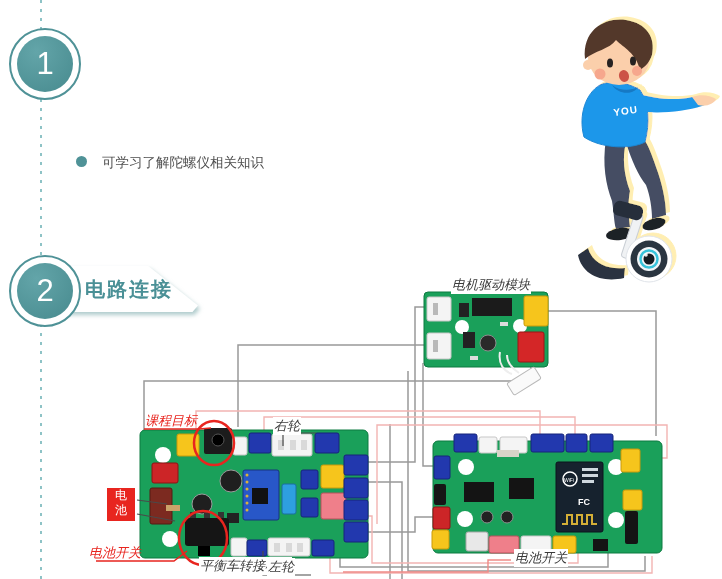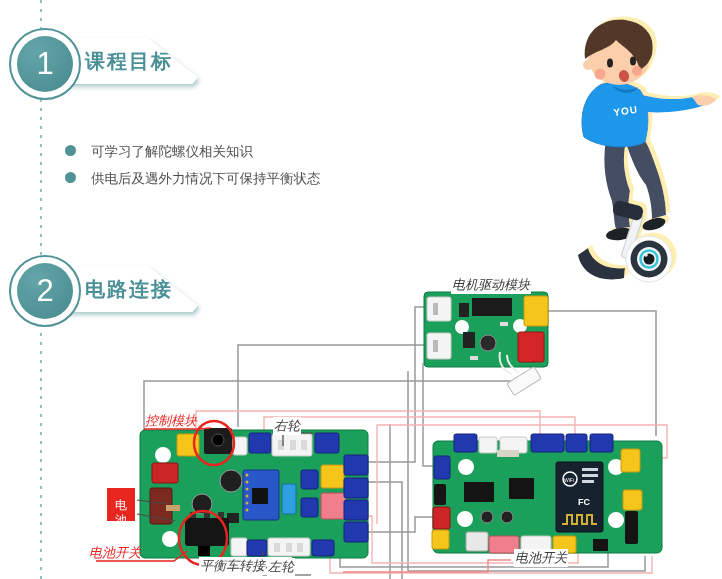--- a/index.html
+++ b/index.html
@@ -13,58 +13,49 @@
   .badge-inner{width:56px;height:56px;border-radius:50%;color:#fff;font-size:31px;
         background:radial-gradient(circle at 35% 28%,#63a5a9,#478a8e);
         display:flex;align-items:center;justify-content:center;}
   
   .banner-wrap{position:absolute;left:60px;z-index:2;filter:drop-shadow(2px 3px 2px rgba(110,160,163,.55));}
   .banner{width:138px;height:46px;background:#fff;box-sizing:border-box;
         clip-path:polygon(0 0,64% 0,100% 86%,96% 100%,0 100%);
         display:flex;align-items:center;padding-left:25px;}
   .banner span{color:#4a9096;font-size:20px;font-weight:bold;letter-spacing:2px;}
   
-  .objectives{position:absolute;left:58px;top:135px;margin:7px;padding:0;list-style:none;z-index:2;}
+  .objectives{position:absolute;left:58px;top:135px;margin:18px;padding:0;list-style:none;z-index:2;}
   .objectives li{position:relative;padding-left:26px;margin-bottom:8px;font-size:13.5px;
         color:#4d4d4d;line-height:19px;white-space:nowrap;}
   .bullet-dot{position:absolute;left:0;top:3px;width:11px;height:11px;border-radius:50%;background:#4f9297;}
   
   .d-label{position:absolute;font-size:13px;color:#3a3a3a;white-space:nowrap;z-index:5;background:#fff;padding:0 1px;font-style:italic;}
   .d-label.red{color:#e8251f;background:transparent;}
   .battery-chip{position:absolute;left:107px;top:488px;width:28px;height:33px;box-sizing:border-box;
         background:#e8251f;color:#fff;font-size:12px;line-height:15px;text-align:center;
-        padding:10px 7px 0;z-index:5;}
+        padding:0 7px 0;z-index:5;}
   svg{display:block;}
   .diagram-svg{position:absolute;left:0;top:0;z-index:4;}
   .boy-svg{position:absolute;left:528px;top:15px;z-index:1;}
 </style>
 </head>
 <body>
 
 <div class="page">
 
   <div class="dotline"></div>
 
-  <div class="banner-wrap" style="top:38px">
-    <div class="banner">
-      <span>课程目标</span>
-    </div>
-  </div>
   <div class="badge" style="left:9px;top:28px">
     <div class="badge-inner">1</div>
   </div>
 
   <ul class="objectives">
     <li>
       <span class="bullet-dot"></span>
       <span>可学习了解陀螺仪相关知识</span>
-    </li>
-    <li>
-      <span class="bullet-dot"></span>
-      <span>供电后及遇外力情况下可保持平衡状态</span>
     </li>
   </ul>
 
   <div class="banner-wrap" style="top:266px">
     <div class="banner">
       <span>电路连接</span>
     </div>
   </div>
   <div class="badge" style="left:9px;top:255px">
     <div class="badge-inner">2</div>
@@ -276,21 +267,21 @@
       <path d="M144 429 H199 L211 428" stroke="#e8251f" stroke-width="1.5" fill="none"></path>
       <path d="M96 561 H174 L187 551" stroke="#e8251f" stroke-width="1.5" fill="none"></path>
       <path d="M137 500 L167 504" stroke="#4a4a4a" stroke-width="1.2"></path>
       <path d="M137 514 L175 521" stroke="#4a4a4a" stroke-width="1.2"></path>
       <path d="M283 446 V433 H316" stroke="#4a4a4a" stroke-width="1.2" fill="none"></path>
       <path d="M263 551 V575 H311" stroke="#4a4a4a" stroke-width="1.2" fill="none"></path>
     </g>
   </svg>
 
   <div class="d-label" style="left:451px;top:276px">电机驱动模块</div>
-  <div class="d-label red" style="left:144px;top:412px">控制模块</div>
+  <div class="d-label red" style="left:144px;top:412px">课程目标</div>
   <div class="d-label" style="left:273px;top:417px">右轮</div>
   <div class="battery-chip">电池</div>
   <div class="d-label red" style="left:88px;top:544px">电池开关</div>
   <div class="d-label" style="left:199px;top:557px">平衡车转接模块</div>
   <div class="d-label" style="left:267px;top:558px">左轮</div>
   <div class="d-label" style="left:514px;top:549px">电池开关</div>
 
 </div>
 
 </body></html>

